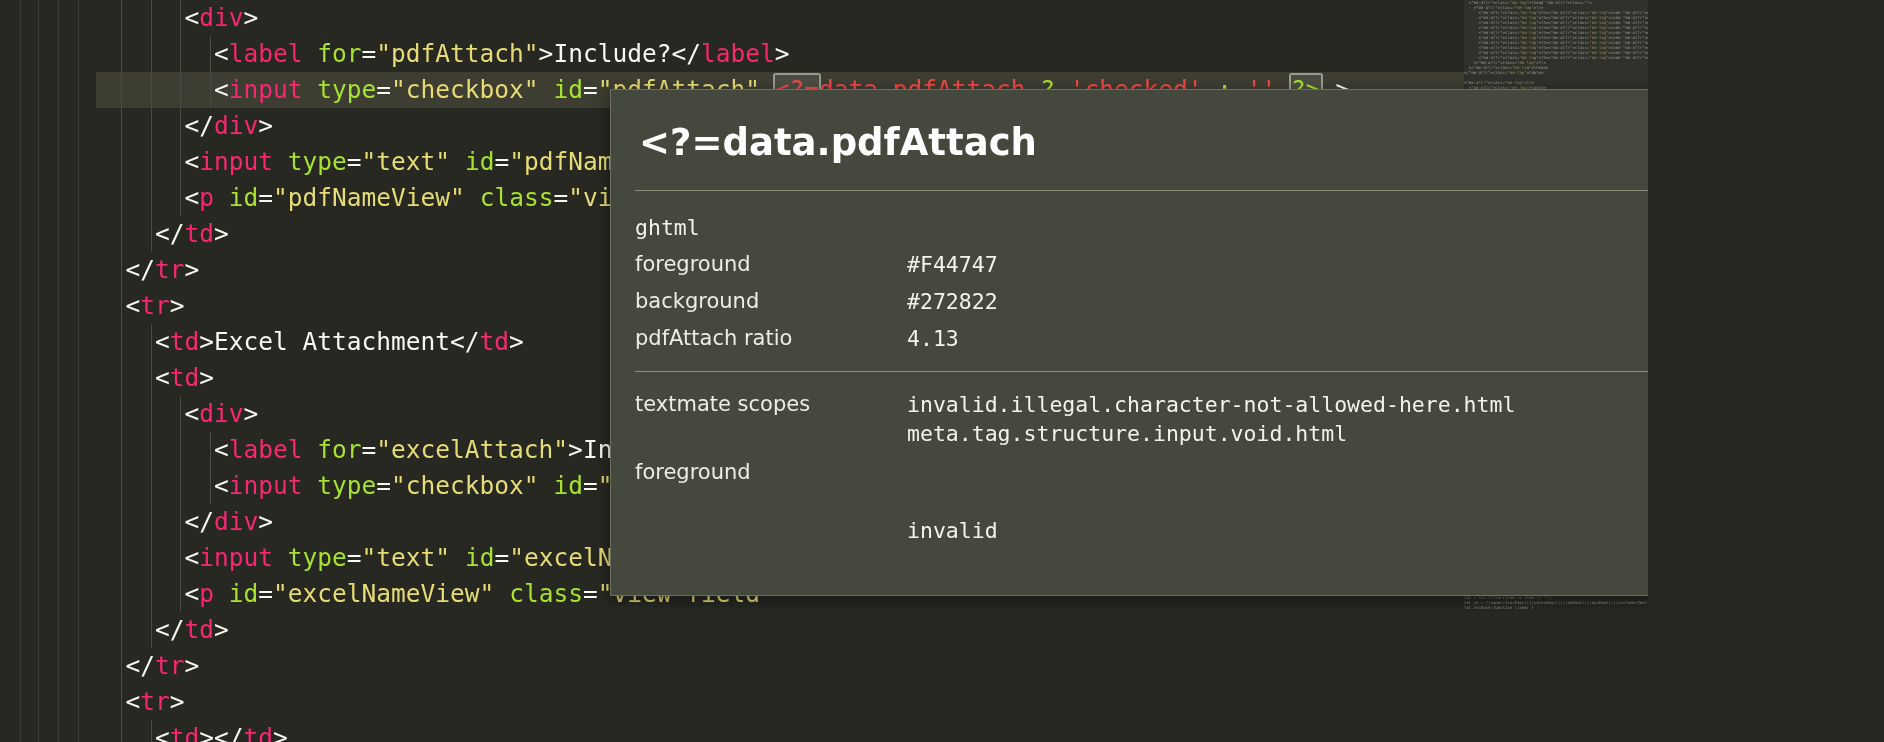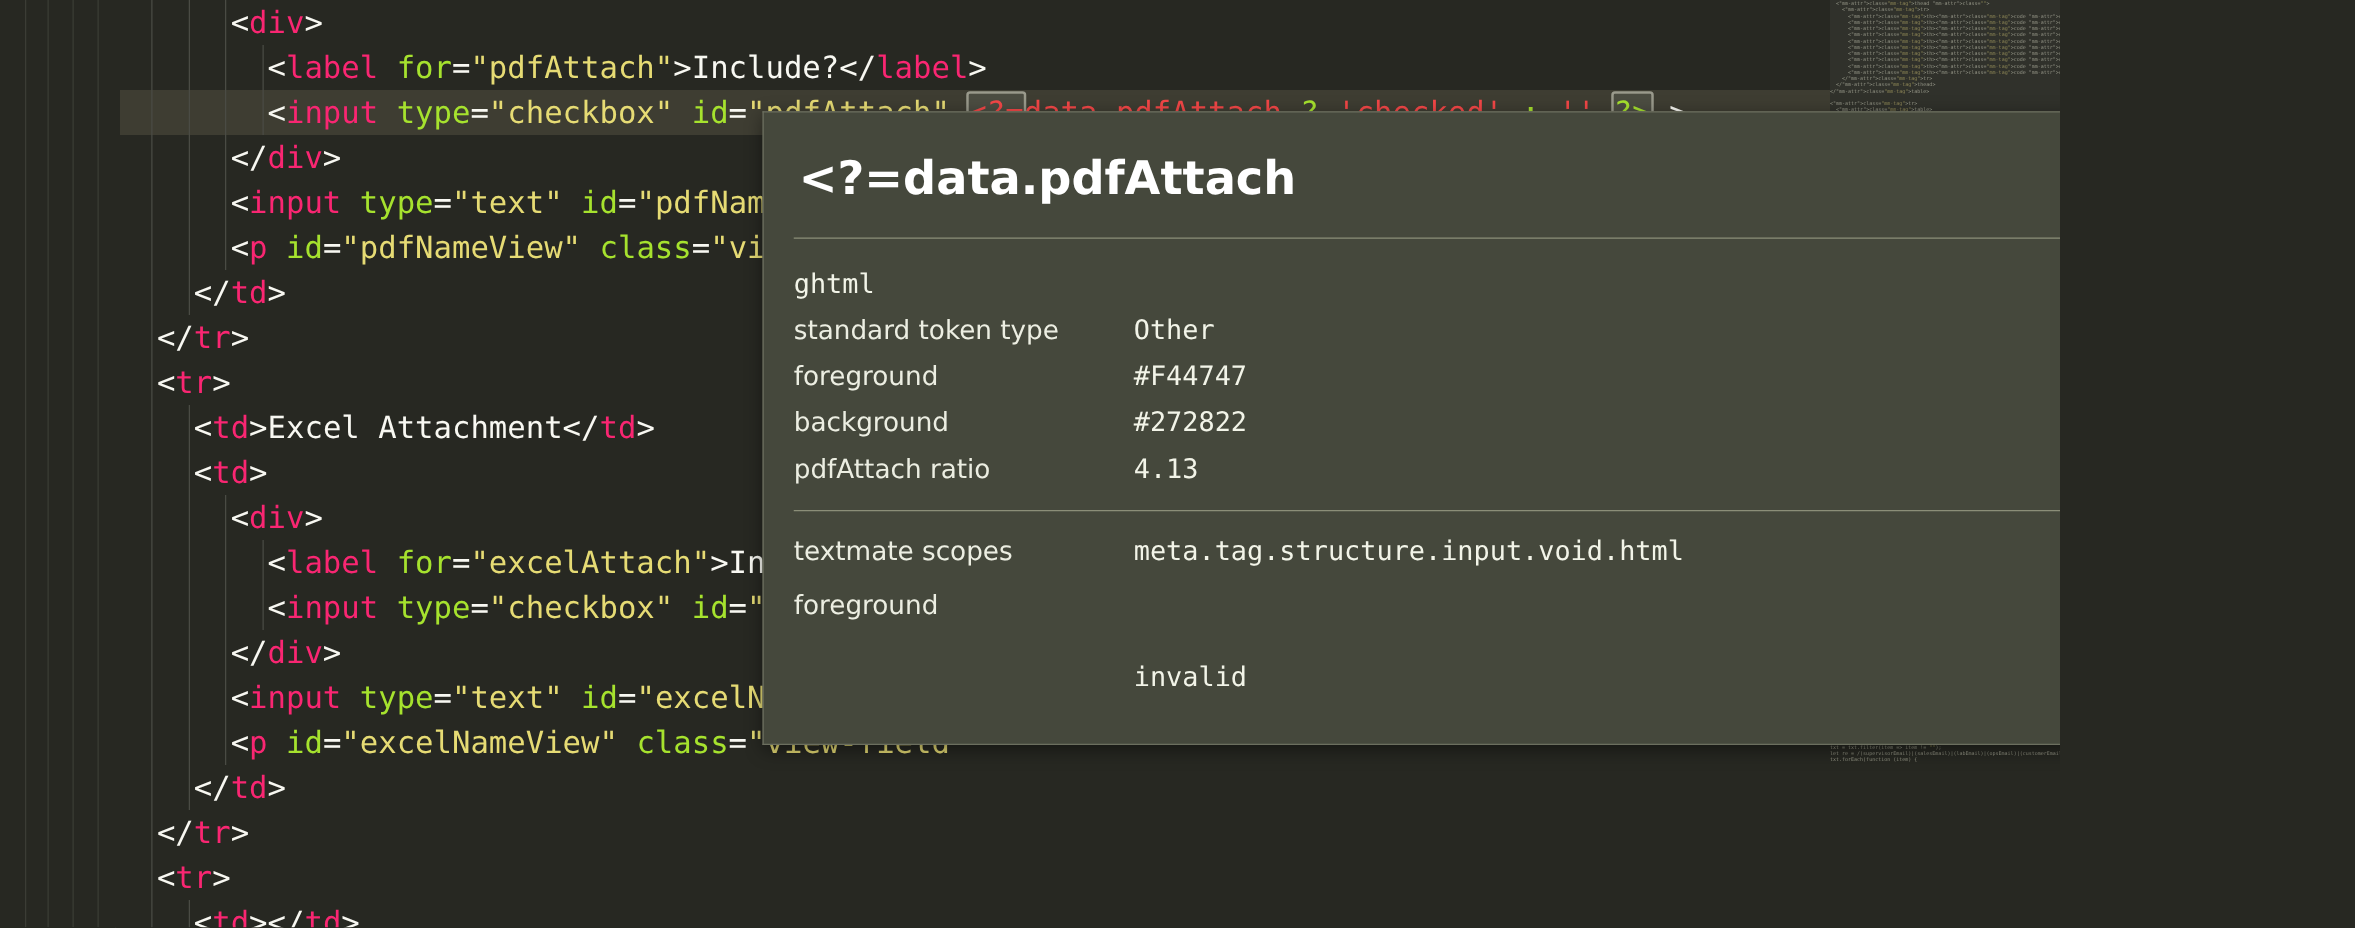--- a/index.html
+++ b/index.html
@@ -297,43 +297,39 @@
       <div class="iw-chars">17 chars</div>
     </div>
 
     <div class="iw-sep"></div>
 
     <div class="iw-table" id="iw-rows">
         <div class="iw-row">
           <div class="iw-val">ghtml</div>
         </div>
         <div class="iw-row">
-          <div class="iw-key">standard token type</div>
-          <div class="iw-val">Other</div>
-        </div>
-        <div class="iw-row">
           <div class="iw-key">foreground</div>
           <div class="iw-val">#F44747</div>
         </div>
         <div class="iw-row">
           <div class="iw-key">background</div>
           <div class="iw-val">#272822</div>
         </div>
         <div class="iw-row">
           <div class="iw-key">pdfAttach ratio</div>
           <div class="iw-val">4.13</div>
         </div>
       </div>
 
     <div class="iw-sep2"></div>
 
     <div class="iw-table2">
       <div class="iw-row">
         <div class="iw-key">textmate scopes</div>
-        <div class="iw-val multiline" id="iw-scopes"><span class="iw-scopeline">meta.tag.structure.input.void.html</span></div>
+        <div class="iw-val multiline" id="iw-scopes"><span class="iw-scopeline">invalid.illegal.character-not-allowed-here.html</span><span class="iw-scopeline">meta.tag.structure.input.void.html</span></div>
       </div>
       <div class="iw-row" style="margin-top:6px">
         <div class="iw-key">foreground</div>
         <div class="iw-val multiline">
           <span class="iw-scopeline">invalid</span>
           
         </div>
       </div>
     </div>
 

